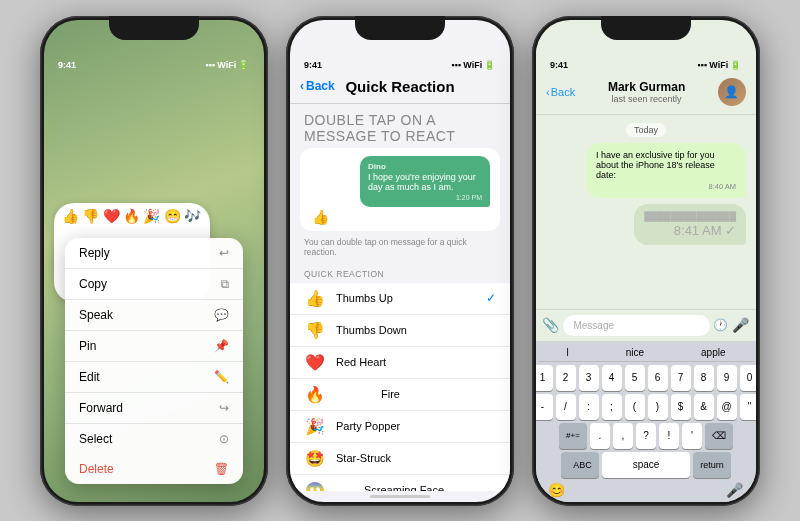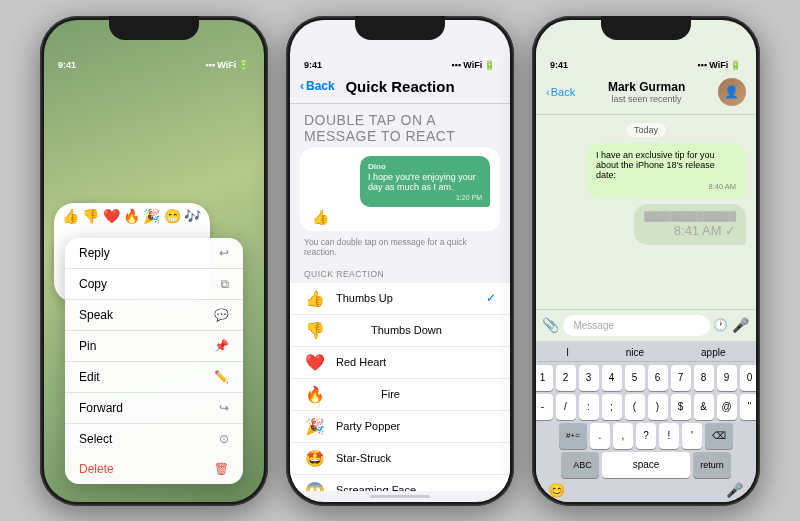--- a/index.html
+++ b/index.html
@@ -309,41 +309,41 @@
       <div style="font-size:8.5px;color:#888;text-transform:uppercase;padding:6px 14px 4px;letter-spacing:0.5px;">QUICK REACTION</div>
 
       <div style="flex:1;overflow:hidden;background:#fff;">
         <div style="display:flex;align-items:center;padding:6px 14px;border-bottom:0.5px solid rgba(0,0,0,0.08);font-size:11px;gap:10px;">
           <span style="font-size:16px;width:22px;text-align:center;">👍</span>
           <span style="flex:1;">Thumbs Up</span>
           <span style="color:#007aff;font-size:12px;">✓</span>
         </div>
         <div style="display:flex;align-items:center;padding:6px 14px;border-bottom:0.5px solid rgba(0,0,0,0.08);font-size:11px;gap:10px;">
           <span style="font-size:16px;width:22px;text-align:center;">👎</span>
-          <span style="flex:1;margin-left:35px;">Thumbs Down</span>
+          <span style="flex:1;">Thumbs Down</span>
         </div>
         <div style="display:flex;align-items:center;padding:6px 14px;border-bottom:0.5px solid rgba(0,0,0,0.08);font-size:11px;gap:10px;">
           <span style="font-size:16px;width:22px;text-align:center;">❤️</span>
           <span style="flex:1;">Red Heart</span>
         </div>
         <div style="display:flex;align-items:center;padding:6px 14px;border-bottom:0.5px solid rgba(0,0,0,0.08);font-size:11px;gap:10px;">
           <span style="font-size:16px;width:22px;text-align:center;">🔥</span>
           <span style="flex:1;padding-left:45px;">Fire</span>
         </div>
         <div style="display:flex;align-items:center;padding:6px 14px;border-bottom:0.5px solid rgba(0,0,0,0.08);font-size:11px;gap:10px;">
           <span style="font-size:16px;width:22px;text-align:center;">🎉</span>
           <span style="flex:1;">Party Popper</span>
         </div>
         <div style="display:flex;align-items:center;padding:6px 14px;border-bottom:0.5px solid rgba(0,0,0,0.08);font-size:11px;gap:10px;">
           <span style="font-size:16px;width:22px;text-align:center;">🤩</span>
           <span style="flex:1;">Star-Struck</span>
         </div>
         <div style="display:flex;align-items:center;padding:6px 14px;border-bottom:0.5px solid rgba(0,0,0,0.08);font-size:11px;gap:10px;">
           <span style="font-size:16px;width:22px;text-align:center;">😱</span>
-          <span style="flex:1;">Screaming Face</span>
+          <span style="flex:1;margin-left:28px;">Screaming Face</span>
         </div>
         <div style="display:flex;align-items:center;padding:6px 14px;border-bottom:0.5px solid rgba(0,0,0,0.08);font-size:11px;gap:10px;">
           
           
         </div>
 
       </div>
 
       <div style="height:3px;background:#ccc;border-radius:2px;width:60px;margin:4px auto;"></div>
     </div>

